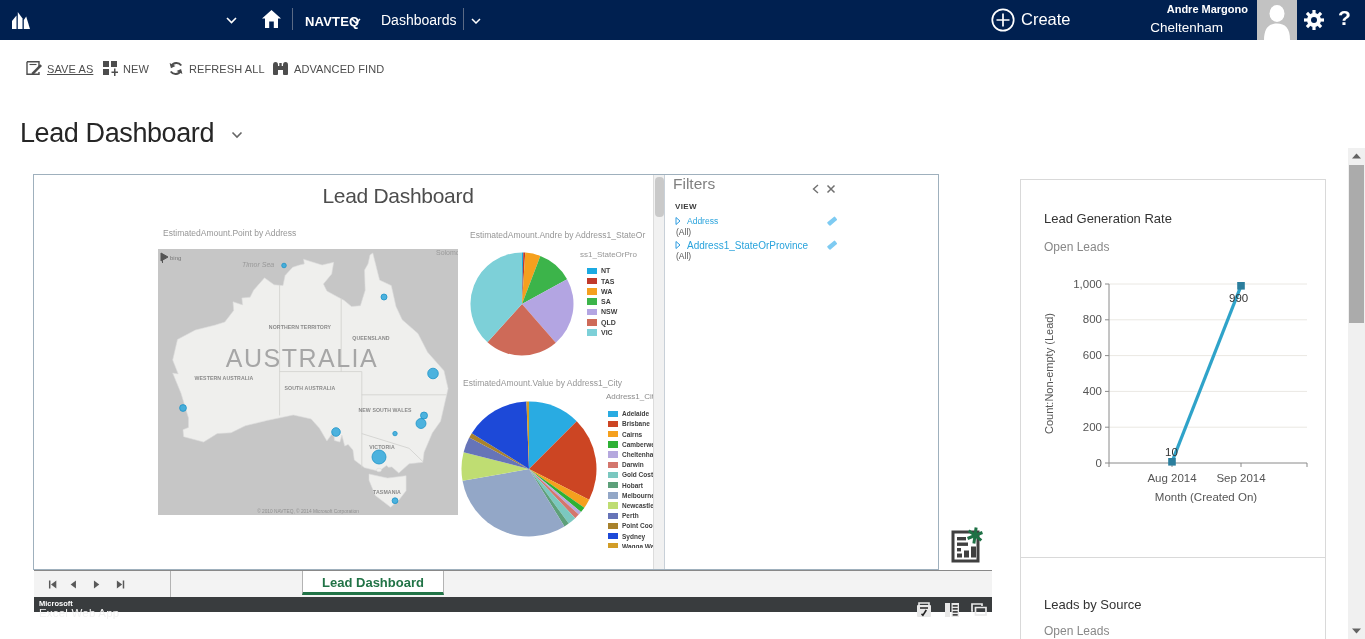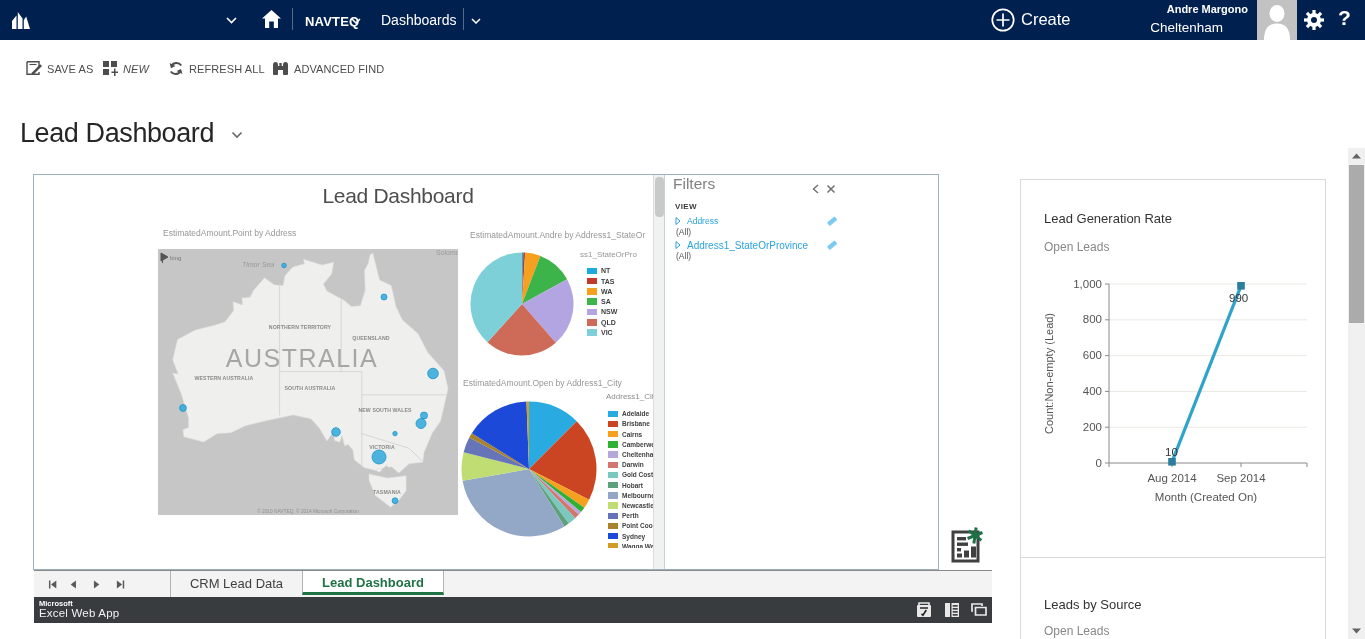--- a/index.html
+++ b/index.html
@@ -5,21 +5,21 @@
  font-family:"Liberation Sans",sans-serif;}
 .abs{position:absolute;}
 #navbar{position:absolute;left:0;top:0;width:1365px;height:40px;background:#002050;color:#fff;}
 #toolbar{position:absolute;left:0;top:40px;width:1365px;height:55px;background:#fff;}
 .tbitem{position:absolute;top:20px;height:18px;color:#4d4d4d;font-size:11px;line-height:18px;white-space:nowrap;letter-spacing:0.1px;}
 .tbitem svg{vertical-align:-3px;margin-right:5px;}
 #frame{position:absolute;left:33px;top:174px;width:906px;height:396px;border:1px solid #9fb0bd;background:#fff;overflow:hidden;}
 .ctitle{position:absolute;color:#969696;font-size:8.5px;white-space:nowrap;}
 #filters{position:absolute;left:630px;top:0;width:275px;height:394px;border-left:1px solid #c8d0d8;background:#fff;}
 #tabstrip{position:absolute;left:34px;top:570px;width:958px;height:27px;background:#f3f3f3;border-top:1px solid #898989;}
-#blackbar{position:absolute;left:34px;top:597px;width:958px;height:26px;background:#393c3e;text-align:right;}
+#blackbar{position:absolute;left:34px;top:597px;width:958px;height:15px;background:#393c3e;text-align:right;}
 #card1{position:absolute;left:1020px;top:179px;width:306px;height:447px;border:1px solid #d9d9d9;background:#fff;}
 #card2{position:absolute;left:1020px;top:557px;width:306px;height:100px;border:1px solid #d9d9d9;background:#fff;}
 #scroll{position:absolute;left:1348px;top:148px;width:17px;height:491px;background:#f0f0f0;}
 </style></head><body>
 
 <div id="navbar">
  <svg class="abs" style="left:12px;top:12px;" width="18" height="17" viewBox="0 0 18 17">
    <path d="M0,17 L0,9 L4.5,3.5 L4.5,17 Z" fill="#fff"></path>
    <path d="M5.8,17 L5.8,0 L10.5,6.5 L10.5,17 Z" fill="#fff"></path>
    <path d="M11.8,17 L11.8,8 L14.2,4.5 L18,17 Z" fill="#fff"></path>
@@ -72,29 +72,29 @@
           <rect x="8.4" y="0" width="3.2" height="4"></rect>
           <rect x="8.4" y="16" width="3.2" height="4"></rect>
         </g>
       </g>
    <circle cx="10" cy="10" r="3" fill="#002050"></circle>
  </svg>
  <div class="abs" style="left:1338px;top:6px;font-size:21px;font-weight:bold;">?</div>
 </div>
 
 <div id="toolbar">
- <div class="tbitem" style="left:26px;">
+ <div class="tbitem" style="left:26px;text-decoration:underline;">
   <svg width="16" height="16" viewBox="0 0 16 16">
         <g fill="none" stroke="#4d4d4d" stroke-width="1.4">
           <path d="M1,1.7 L13,1.7 L13,7 M13,12 L13,14.3 L1,14.3 L1,1.7"></path>
           <path d="M3.5,4.5 L10.5,4.5" stroke-width="1.1"></path>
         </g>
         <path d="M6,12.5 L14.2,4.3 L16,6.1 L7.8,14.3 L5.3,15 Z" fill="#4d4d4d"></path>
       </svg>SAVE AS</div>
- <div class="tbitem" style="left:103px;font-style:italic;">
+ <div class="tbitem" style="left:103px;">
   <svg width="15" height="15" viewBox="0 0 15 15">
         <g fill="#4d4d4d">
           <rect x="0" y="0" width="6" height="6"></rect>
           <rect x="8" y="0" width="6" height="6"></rect>
           <rect x="0" y="8" width="6" height="6"></rect>
           <path d="M11,7.5 L12.5,7.5 L12.5,10.5 L15,10.5 L15,12 L12.5,12 L12.5,15 L11,15 L11,12 L8.5,12 L8.5,10.5 L11,10.5 Z"></path>
         </g>
       </svg>NEW</div>
  <div class="tbitem" style="left:168px;">
   <svg width="16" height="15" viewBox="0 0 16 16">
@@ -186,21 +186,21 @@
   <div class="abs" style="left:553px;top:86px;width:67px;height:76px;overflow:hidden;">
       <div style="position:absolute;left:0px;top:0.0px;height:10.3px;white-space:nowrap;"><span style="display:inline-block;width:10px;height:6.5px;background:#1ba9e1;vertical-align:middle;"></span><span style="display:inline-block;vertical-align:middle;margin-left:4px;font-size:7px;color:#404040;font-weight:bold;">NT</span></div>
       <div style="position:absolute;left:0px;top:10.3px;height:10.3px;white-space:nowrap;"><span style="display:inline-block;width:10px;height:6.5px;background:#c0392b;vertical-align:middle;"></span><span style="display:inline-block;vertical-align:middle;margin-left:4px;font-size:7px;color:#404040;font-weight:bold;">TAS</span></div>
       <div style="position:absolute;left:0px;top:20.6px;height:10.3px;white-space:nowrap;"><span style="display:inline-block;width:10px;height:6.5px;background:#f5a01e;vertical-align:middle;"></span><span style="display:inline-block;vertical-align:middle;margin-left:4px;font-size:7px;color:#404040;font-weight:bold;">WA</span></div>
       <div style="position:absolute;left:0px;top:30.900000000000002px;height:10.3px;white-space:nowrap;"><span style="display:inline-block;width:10px;height:6.5px;background:#3cb44a;vertical-align:middle;"></span><span style="display:inline-block;vertical-align:middle;margin-left:4px;font-size:7px;color:#404040;font-weight:bold;">SA</span></div>
       <div style="position:absolute;left:0px;top:41.2px;height:10.3px;white-space:nowrap;"><span style="display:inline-block;width:10px;height:6.5px;background:#b3a5e2;vertical-align:middle;"></span><span style="display:inline-block;vertical-align:middle;margin-left:4px;font-size:7px;color:#404040;font-weight:bold;">NSW</span></div>
       <div style="position:absolute;left:0px;top:51.5px;height:10.3px;white-space:nowrap;"><span style="display:inline-block;width:10px;height:6.5px;background:#ce6a58;vertical-align:middle;"></span><span style="display:inline-block;vertical-align:middle;margin-left:4px;font-size:7px;color:#404040;font-weight:bold;">QLD</span></div>
       <div style="position:absolute;left:0px;top:61.800000000000004px;height:10.3px;white-space:nowrap;"><span style="display:inline-block;width:10px;height:6.5px;background:#7dd0d8;vertical-align:middle;"></span><span style="display:inline-block;vertical-align:middle;margin-left:4px;font-size:7px;color:#404040;font-weight:bold;">VIC</span></div>
     </div>
 
-  <div class="ctitle" style="left:429px;top:203px;">EstimatedAmount.Open by Address1_City</div>
+  <div class="ctitle" style="left:429px;top:203px;">EstimatedAmount.Value by Address1_City</div>
   <svg class="abs" style="left:427px;top:226px;" width="136" height="136" viewBox="0 0 136 136">
       <path d="M68.0,68.0 L68.00,0.50 A67.5,67.5 0 0 1 115.73,20.27 Z" fill="#29abe2"></path>
       <path d="M68.0,68.0 L115.73,20.27 A67.5,67.5 0 0 1 128.14,98.64 Z" fill="#cc4523"></path>
       <path d="M68.0,68.0 L128.14,98.64 A67.5,67.5 0 0 1 123.35,106.64 Z" fill="#f5a01e"></path>
       <path d="M68.0,68.0 L123.35,106.64 A67.5,67.5 0 0 1 120.01,111.03 Z" fill="#2eb135"></path>
       <path d="M68.0,68.0 L120.01,111.03 A67.5,67.5 0 0 1 117.78,113.58 Z" fill="#b5a8de"></path>
       <path d="M68.0,68.0 L117.78,113.58 A67.5,67.5 0 0 1 114.21,117.21 Z" fill="#d4766d"></path>
       <path d="M68.0,68.0 L114.21,117.21 A67.5,67.5 0 0 1 107.68,122.61 Z" fill="#7bc8c0"></path>
       <path d="M68.0,68.0 L107.68,122.61 A67.5,67.5 0 0 1 103.45,125.44 Z" fill="#5da07a"></path>
       <path d="M68.0,68.0 L103.45,125.44 A67.5,67.5 0 0 1 1.54,79.81 Z" fill="#93a7c7"></path>
@@ -278,21 +278,20 @@
 <div id="tabstrip">
   <svg class="abs" style="left:8px;top:9px;" width="90" height="9" viewBox="0 0 95 11">
     <g fill="#595959">
         <path d="M1,0.5 L1,10.5 L2.8,10.5 L2.8,0.5 Z M10,0.5 L3.5,5.5 L10,10.5 Z"></path>
         <path d="M34,0.5 L27.5,5.5 L34,10.5 Z"></path>
         <path d="M56,0.5 L62.5,5.5 L56,10.5 Z"></path>
         <path d="M84,0.5 L90.5,5.5 L84,10.5 Z M91.2,0.5 L91.2,10.5 L93,10.5 L93,0.5 Z"></path>
       </g>
   </svg>
   <div class="abs" style="left:136px;top:0;width:1px;height:27px;background:#b3b3b3;"></div>
-  <div class="abs" style="left:137px;top:0;width:131px;height:27px;font-size:13px;color:#404040;text-align:center;line-height:26px;">CRM Lead Data</div>
   <div class="abs" style="left:268px;top:0;width:142px;height:24px;background:#fff;border-left:1px solid #b3b3b3;border-right:1px solid #b3b3b3;border-bottom:3px solid #217346;font-size:13px;font-weight:bold;color:#217346;text-align:center;line-height:24px;">Lead Dashboard</div>
 </div>
 
 <div id="blackbar">
   <div class="abs" style="left:5px;top:2px;font-size:7.5px;font-weight:bold;color:#fff;">Microsoft</div>
   <div class="abs" style="left:5px;top:10px;font-size:11.5px;font-weight:300;color:#f2f2f2;letter-spacing:0.2px;">Excel Web App</div>
   <svg class="abs" style="left:882px;top:5px;" width="16" height="16" viewBox="0 0 16 16">
     <rect x="1" y="3" width="14" height="12" rx="1" fill="#e8e8e8"></rect>
     <path d="M3,3 L3,1 L13,1 L13,3" fill="none" stroke="#e8e8e8" stroke-width="1.6"></path>
     <rect x="4" y="5" width="8" height="2" fill="#555"></rect>

